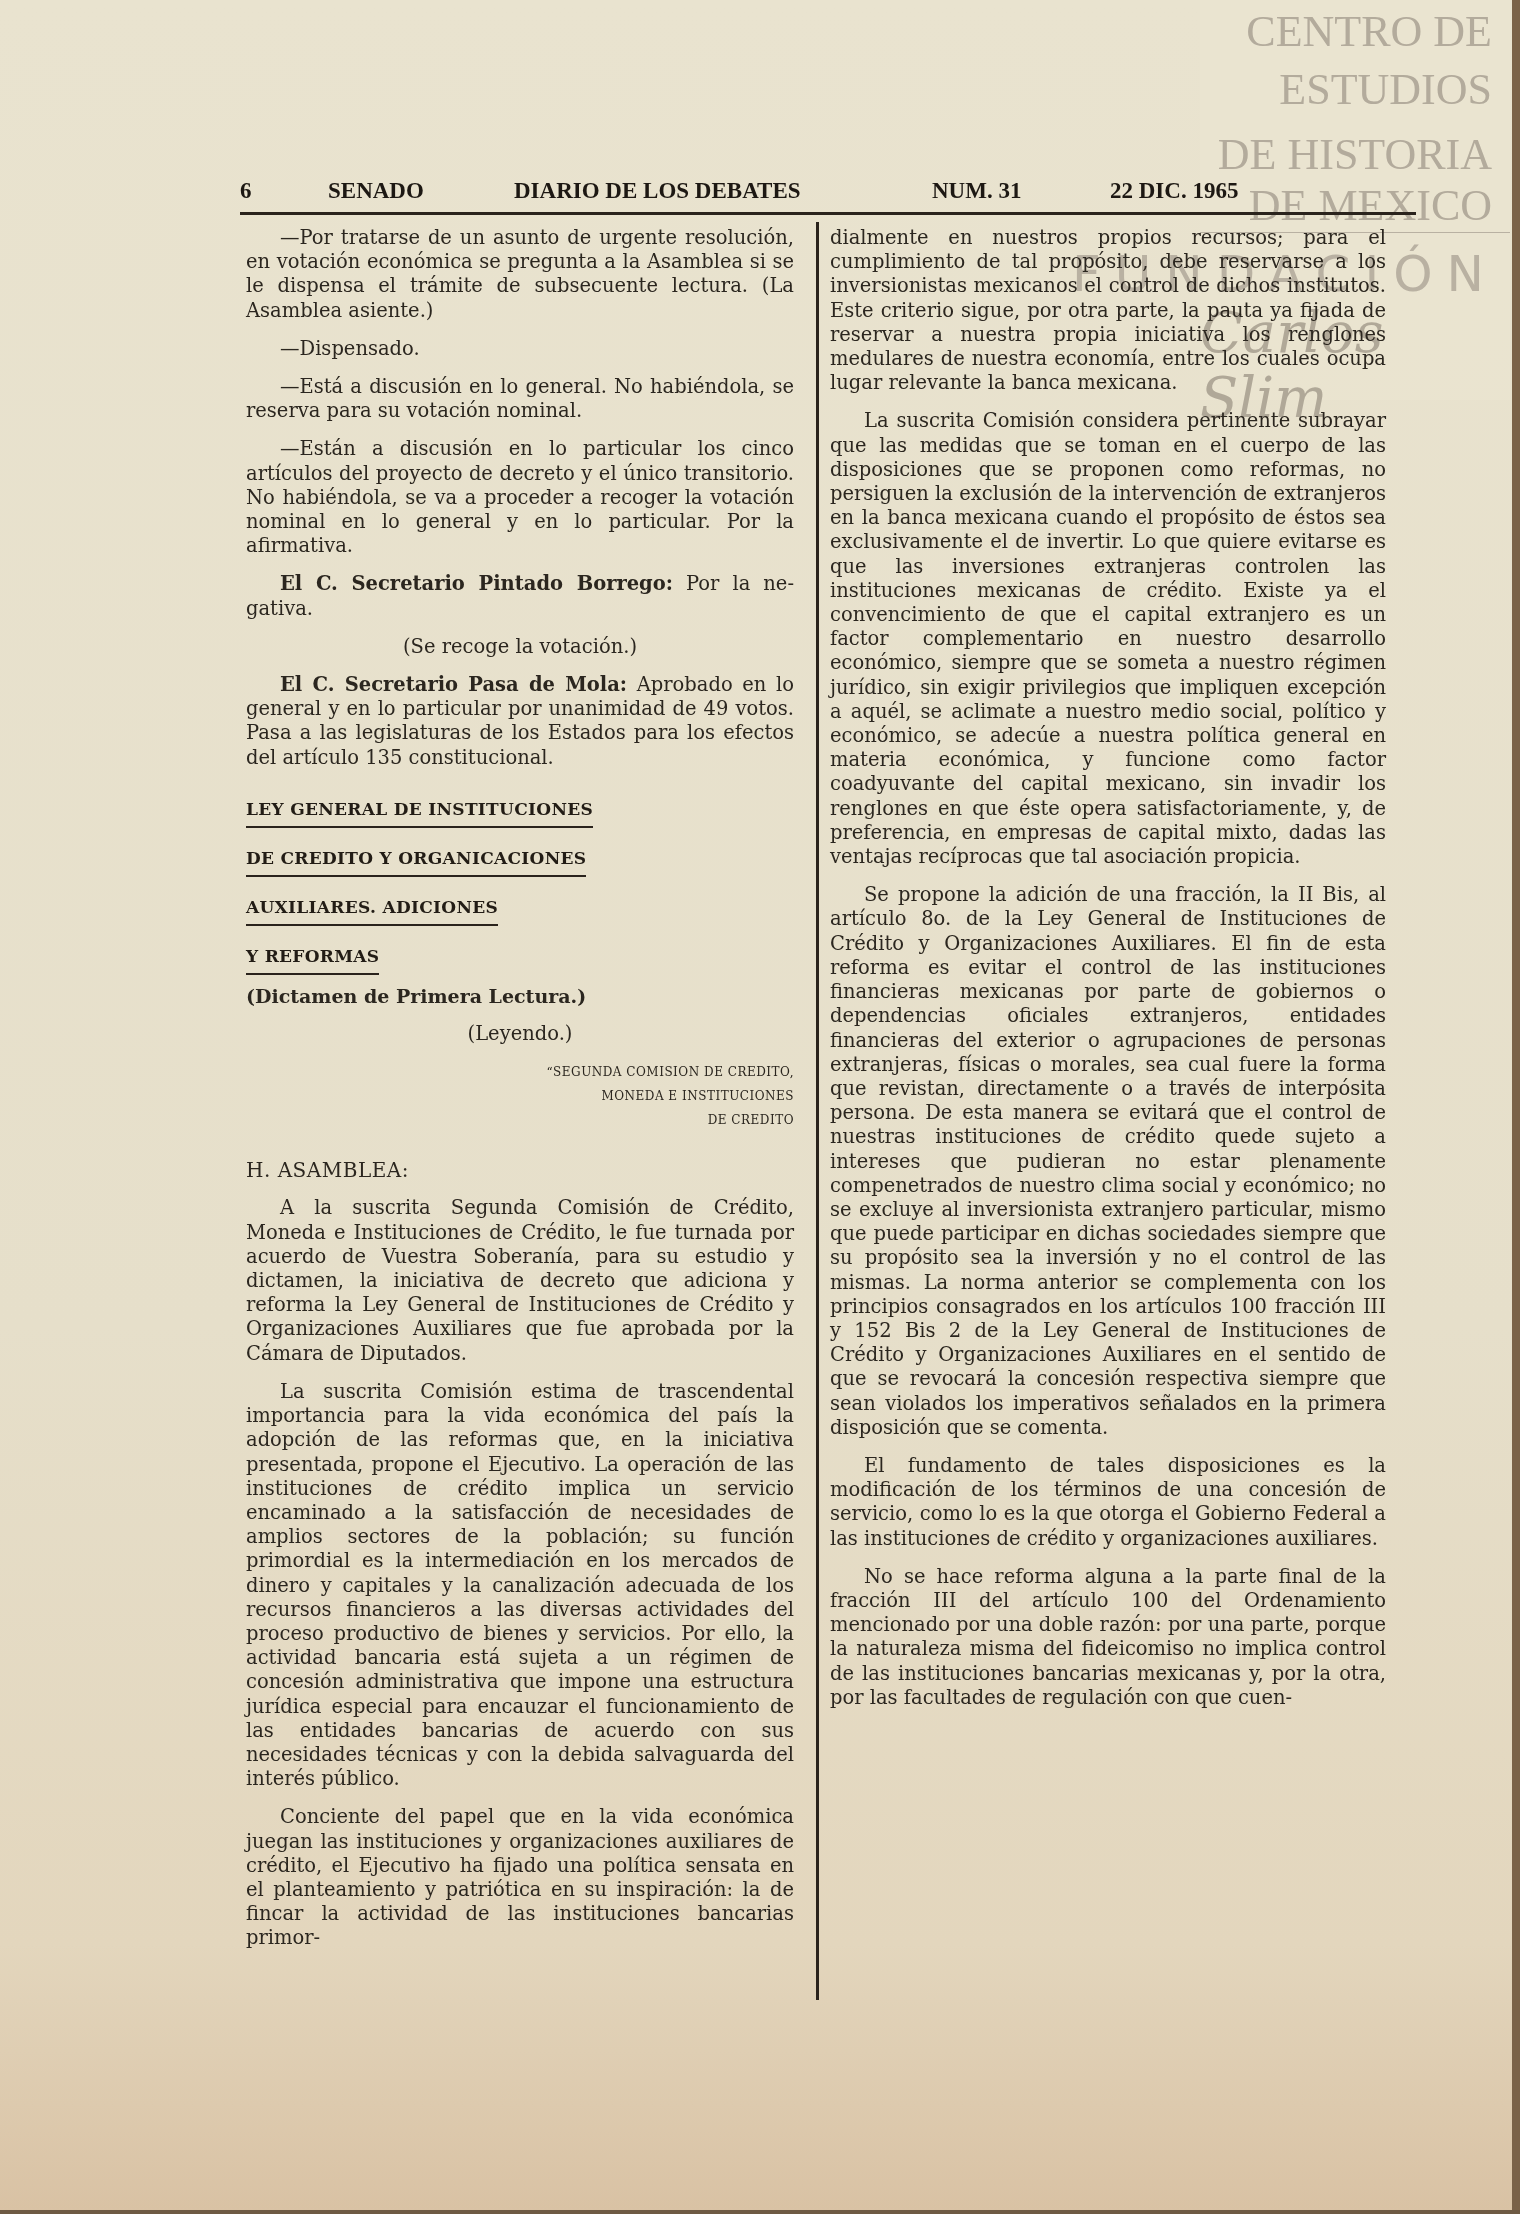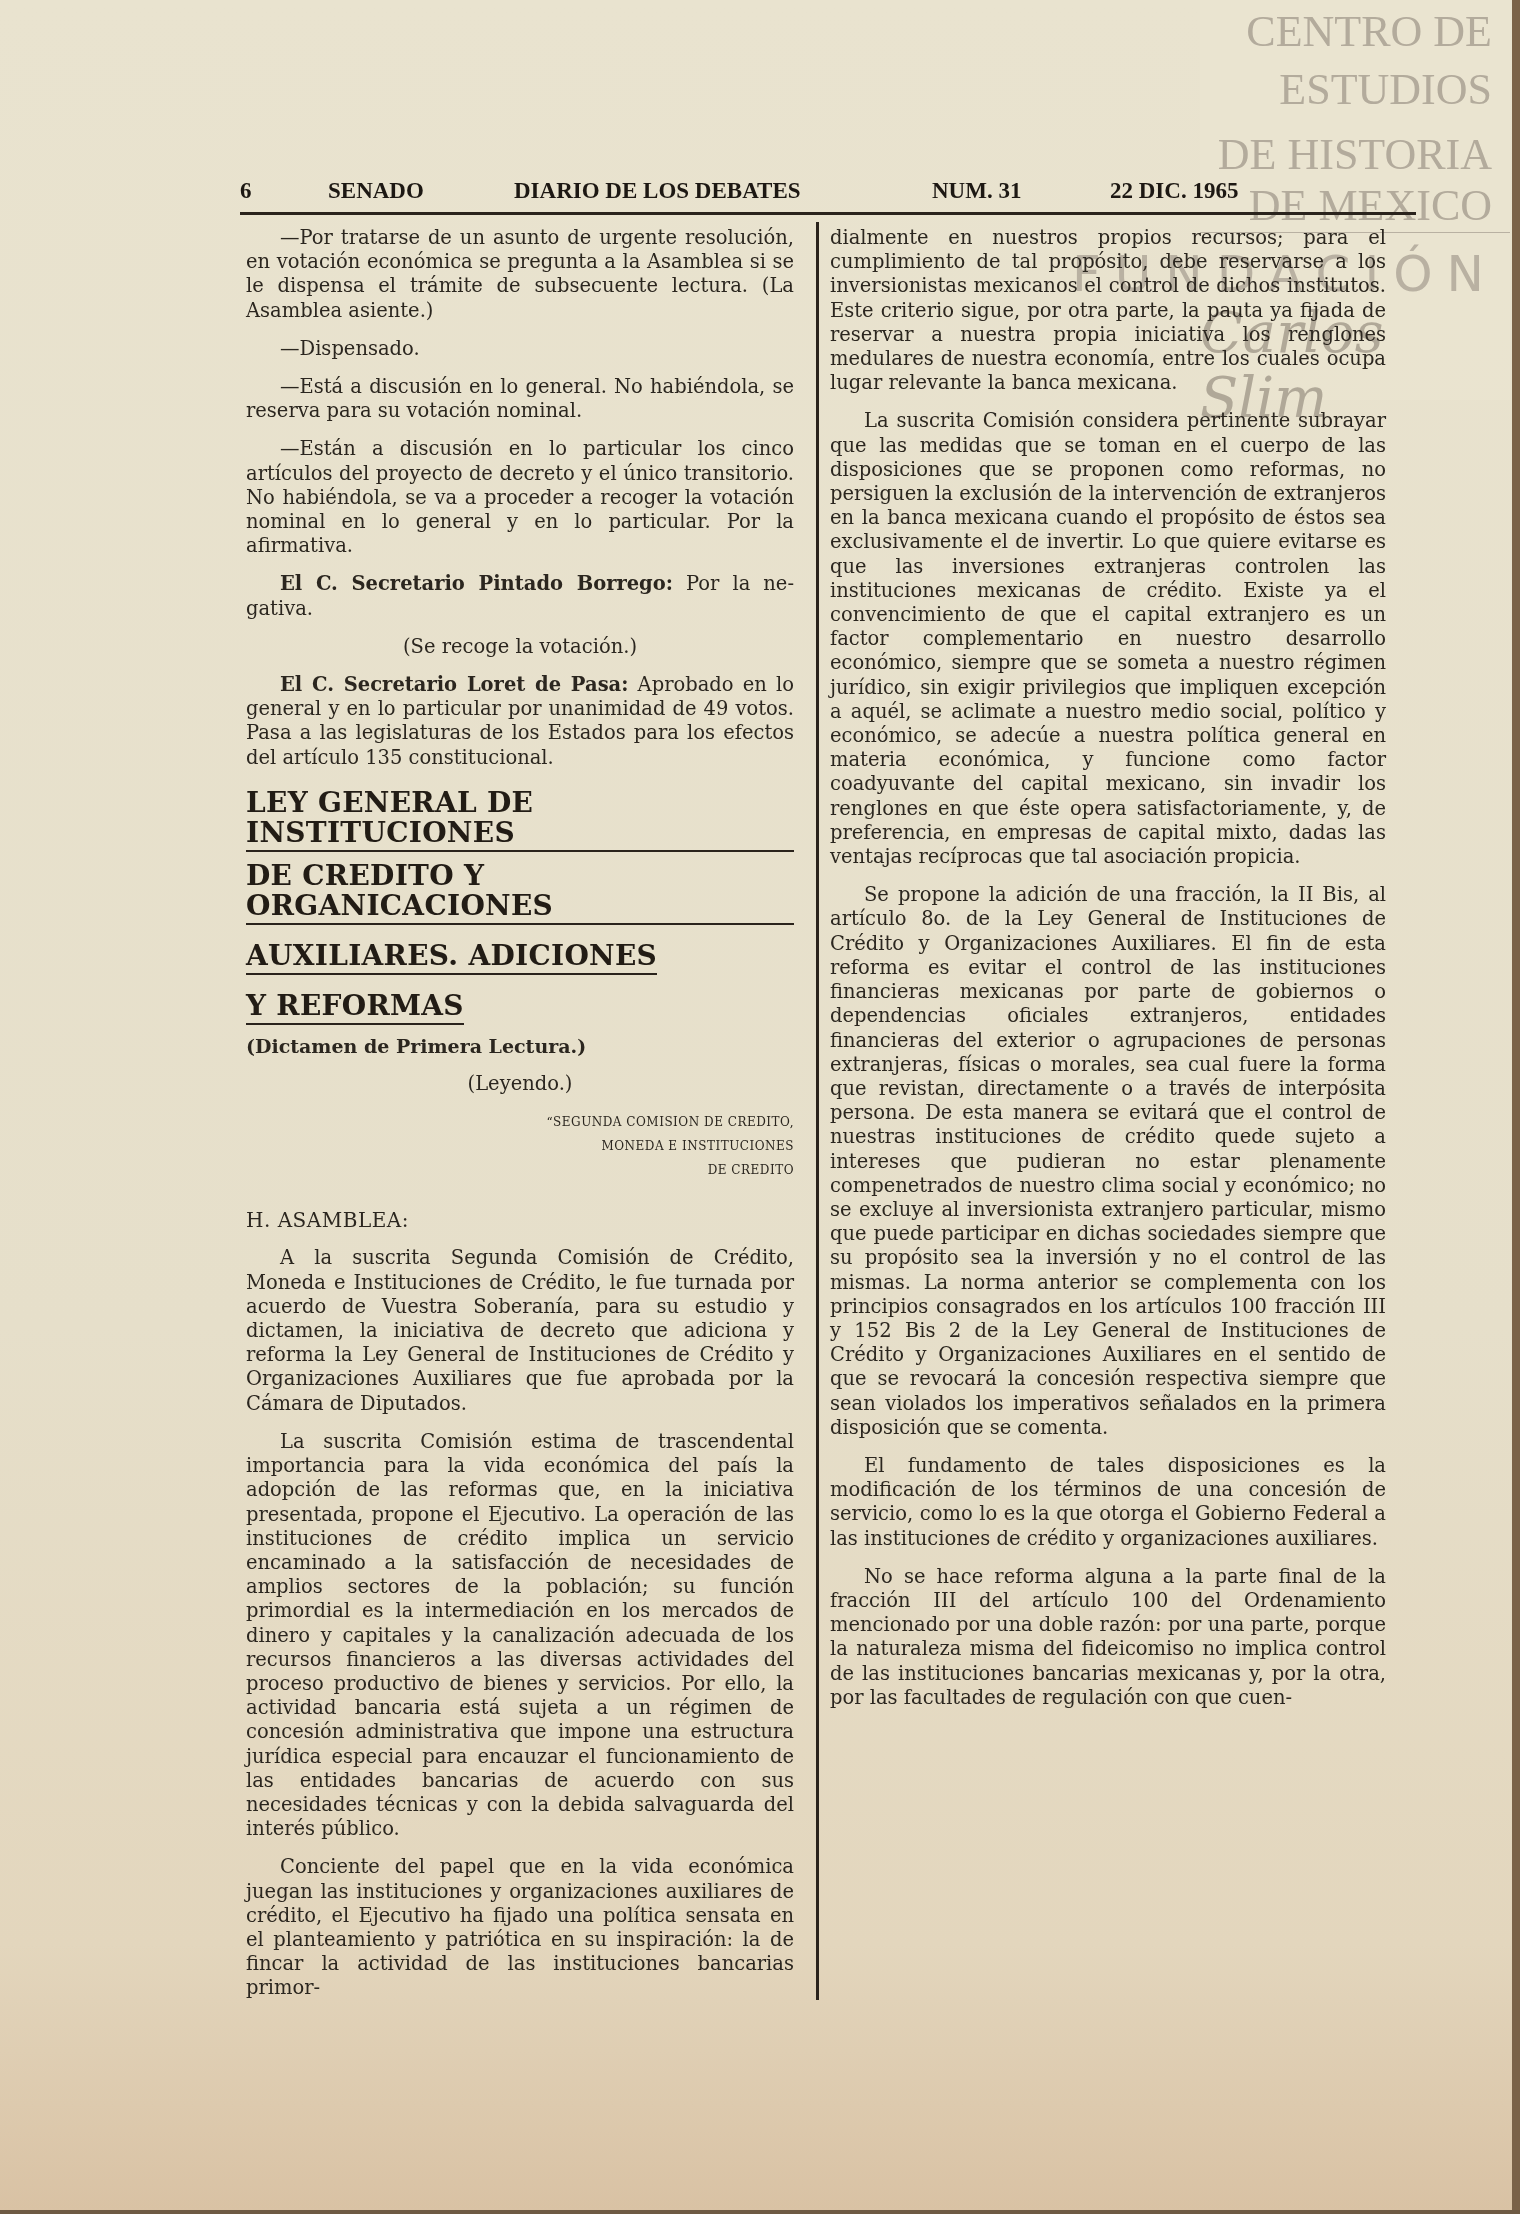--- a/index.html
+++ b/index.html
@@ -53,21 +53,21 @@
 
   .col { position: absolute; top: 226px; width: 548px; color: #2b261f;
     font-family: "DejaVu Serif", serif; font-size: 19.5px; line-height: 24.2px; }
   .col-left { left: 246px; }
   .col-right { left: 830px; width: 556px; }
   .col p { margin: 0 0 14px 0; text-align: justify; text-indent: 34px; hyphens: manual; }
   .col p.noind { text-indent: 0; }
   .col p.center { text-align: center; text-indent: 0; }
   .col .speaker { font-weight: bold; }
   .heading {
-    font-family: "DejaVu Serif", serif; font-weight: bold; font-size: 28px; color: #221c15;
+    font-family: "DejaVu Serif", serif; font-weight: bold; font-size: 17px; color: #221c15;
     letter-spacing: 0.3px; margin: 18px 0 0 0; line-height: 43px;
   }
   .heading span { display: inline-block; border-bottom: 2px solid #2a231c; line-height: 30px; padding-bottom: 2px; margin-bottom: 9px; }
   .dictamen { font-weight: bold; font-size: 19px; margin: 2px 0 12px 0; text-indent: 0; }
   .leyendo { text-align: center; margin: 0 0 10px 0; }
   .comision { text-align: right; margin: 0 0 26px 0; font-size: 12px; line-height: 24px; letter-spacing: 0.5px; }
   .comision div { text-align: right; }
   .asamblea { margin: 0 0 14px 0; font-size: 20px; letter-spacing: 0.5px; }
 </style>
 </head>
@@ -96,21 +96,21 @@
 
   <div class="col-divider"></div>
 
   <div class="col col-left">
     <p>—Por tratarse de un asunto de urgente re­solución, en votación económica se pregunta a la Asamblea si se le dispensa el trámite de subsecuente lectura. (La Asamblea asiente.)</p>
     <p>—Dispensado.</p>
     <p>—Está a discusión en lo general. No ha­biéndola, se reserva para su votación nominal.</p>
     <p>—Están a discusión en lo particular los cinco artículos del proyecto de decreto y el único transitorio. No habiéndola, se va a pro­ceder a recoger la votación nominal en lo ge­neral y en lo particular. Por la afirmativa.</p>
     <p><span class="speaker">El C. Secretario Pintado Borrego:</span><span> Por la ne­gativa.</span></p>
     <p class="center">(Se recoge la votación.)</p>
-    <p><span class="speaker">El C. Secretario Loret de Pasa:</span><span> Aprobado en lo general y en lo particular por unanimi­dad de 49 votos. Pasa a las legislaturas de los Estados para los efectos del artículo 135 cons­titucional.</span></p>
+    <p><span class="speaker">El C. Secretario Pasa de Mola:</span><span> Aprobado en lo general y en lo particular por unanimi­dad de 49 votos. Pasa a las legislaturas de los Estados para los efectos del artículo 135 cons­titucional.</span></p>
 
     <div class="heading">
       <span>LEY GENERAL DE INSTITUCIONES</span><br>
       <span>DE CREDITO Y ORGANICACIONES</span><br>
       <span>AUXILIARES. ADICIONES</span><br>
       <span>Y REFORMAS</span>
     </div>
     <p class="dictamen noind">(Dictamen de Primera Lectura.)</p>
     <p class="leyendo center">(Leyendo.)</p>
     <div class="comision">

